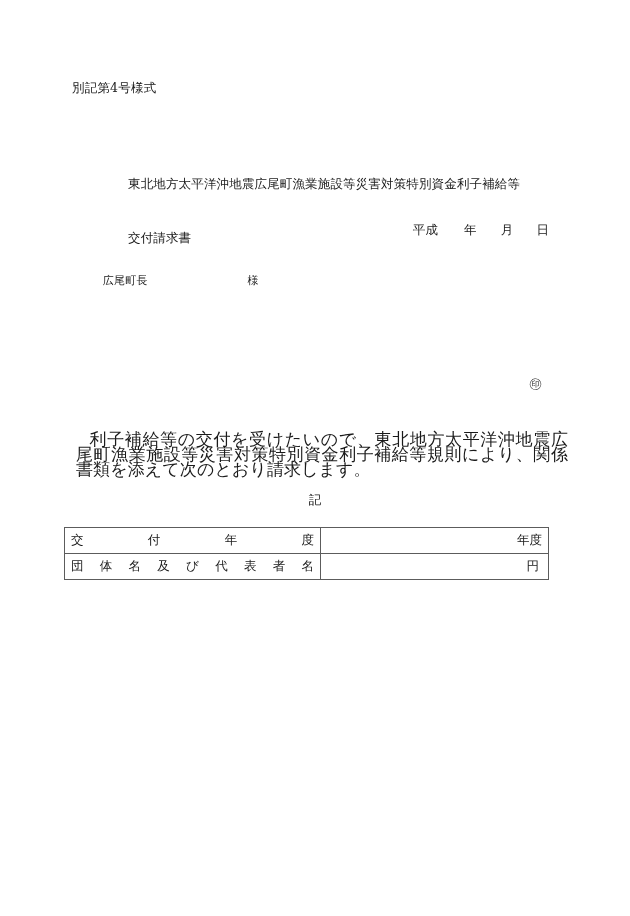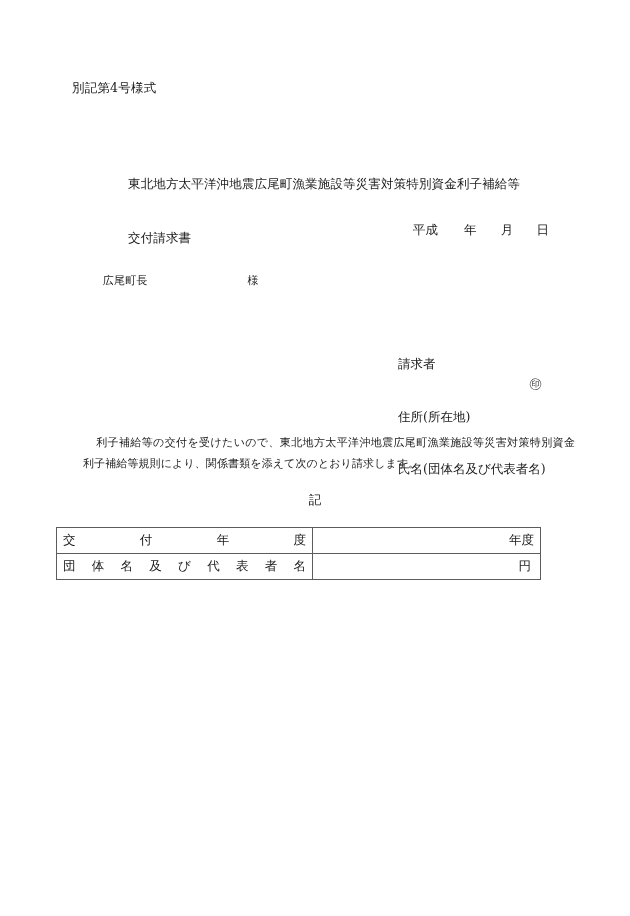--- a/index.html
+++ b/index.html
@@ -70,44 +70,44 @@
   .seal {
     position: absolute;
     left: 529px;
     top: 377px;
     font-size: 13px;
     line-height: 1;
   }
 
   .body-text {
     position: absolute;
-    left: 83px;
+    left: 76px;
     top: 432px;
     width: 492px;
-    font-size: 11px;
-    line-height: 21px;
+    font-size: 17px;
+    line-height: 15px;
     text-align: justify;
     text-justify: inter-character;
     letter-spacing: 0.1px;
   }
   .body-text .indent { display: inline-block; width: 13px; }
 
   .ki-mark {
     position: absolute;
     left: 0;
     top: 492px;
     width: 630px;
     text-align: center;
     font-size: 12.5px;
   }
 
   
   .form-table {
     position: absolute;
-    left: 56px;
+    left: 64px;
     top: 527px;
     width: 485px;
     border-collapse: collapse;
     table-layout: fixed;
   }
   .form-table td {
     border: 1px solid #5c5c5c;
     height: 25px;
     font-size: 12.5px;
     padding: 0 6px;
@@ -141,25 +141,20 @@
 
   <div class="abs doc-title">
     <span class="t-line">東北地方太平洋沖地震広尾町漁業施設等災害対策特別資金利子補給等</span>
     <span class="t-line">交付請求書</span>
   </div>
 
   <div class="abs addressee">
     <span>広尾町長</span><span class="addr-gap"></span><span>様</span>
   </div>
 
-  <div class="abs requester">
-    <span class="r-line">請求者</span>
-    <span class="r-line">住所(所在地)</span>
-    <span class="r-line">氏名(団体名及び代表者名)</span>
-  </div>
   <div class="seal">㊞</div>
 
   <div class="body-text">
     <span class="indent"></span><span>利子補給等の交付を受けたいので、東北地方太平洋沖地震広尾町漁業施設等災害対策特別資金利子補給等規則により、関係書類を添えて次のとおり請求します。</span>
   </div>
 
   <div class="ki-mark">記</div>
 
   <table class="form-table">
     <tbody>

